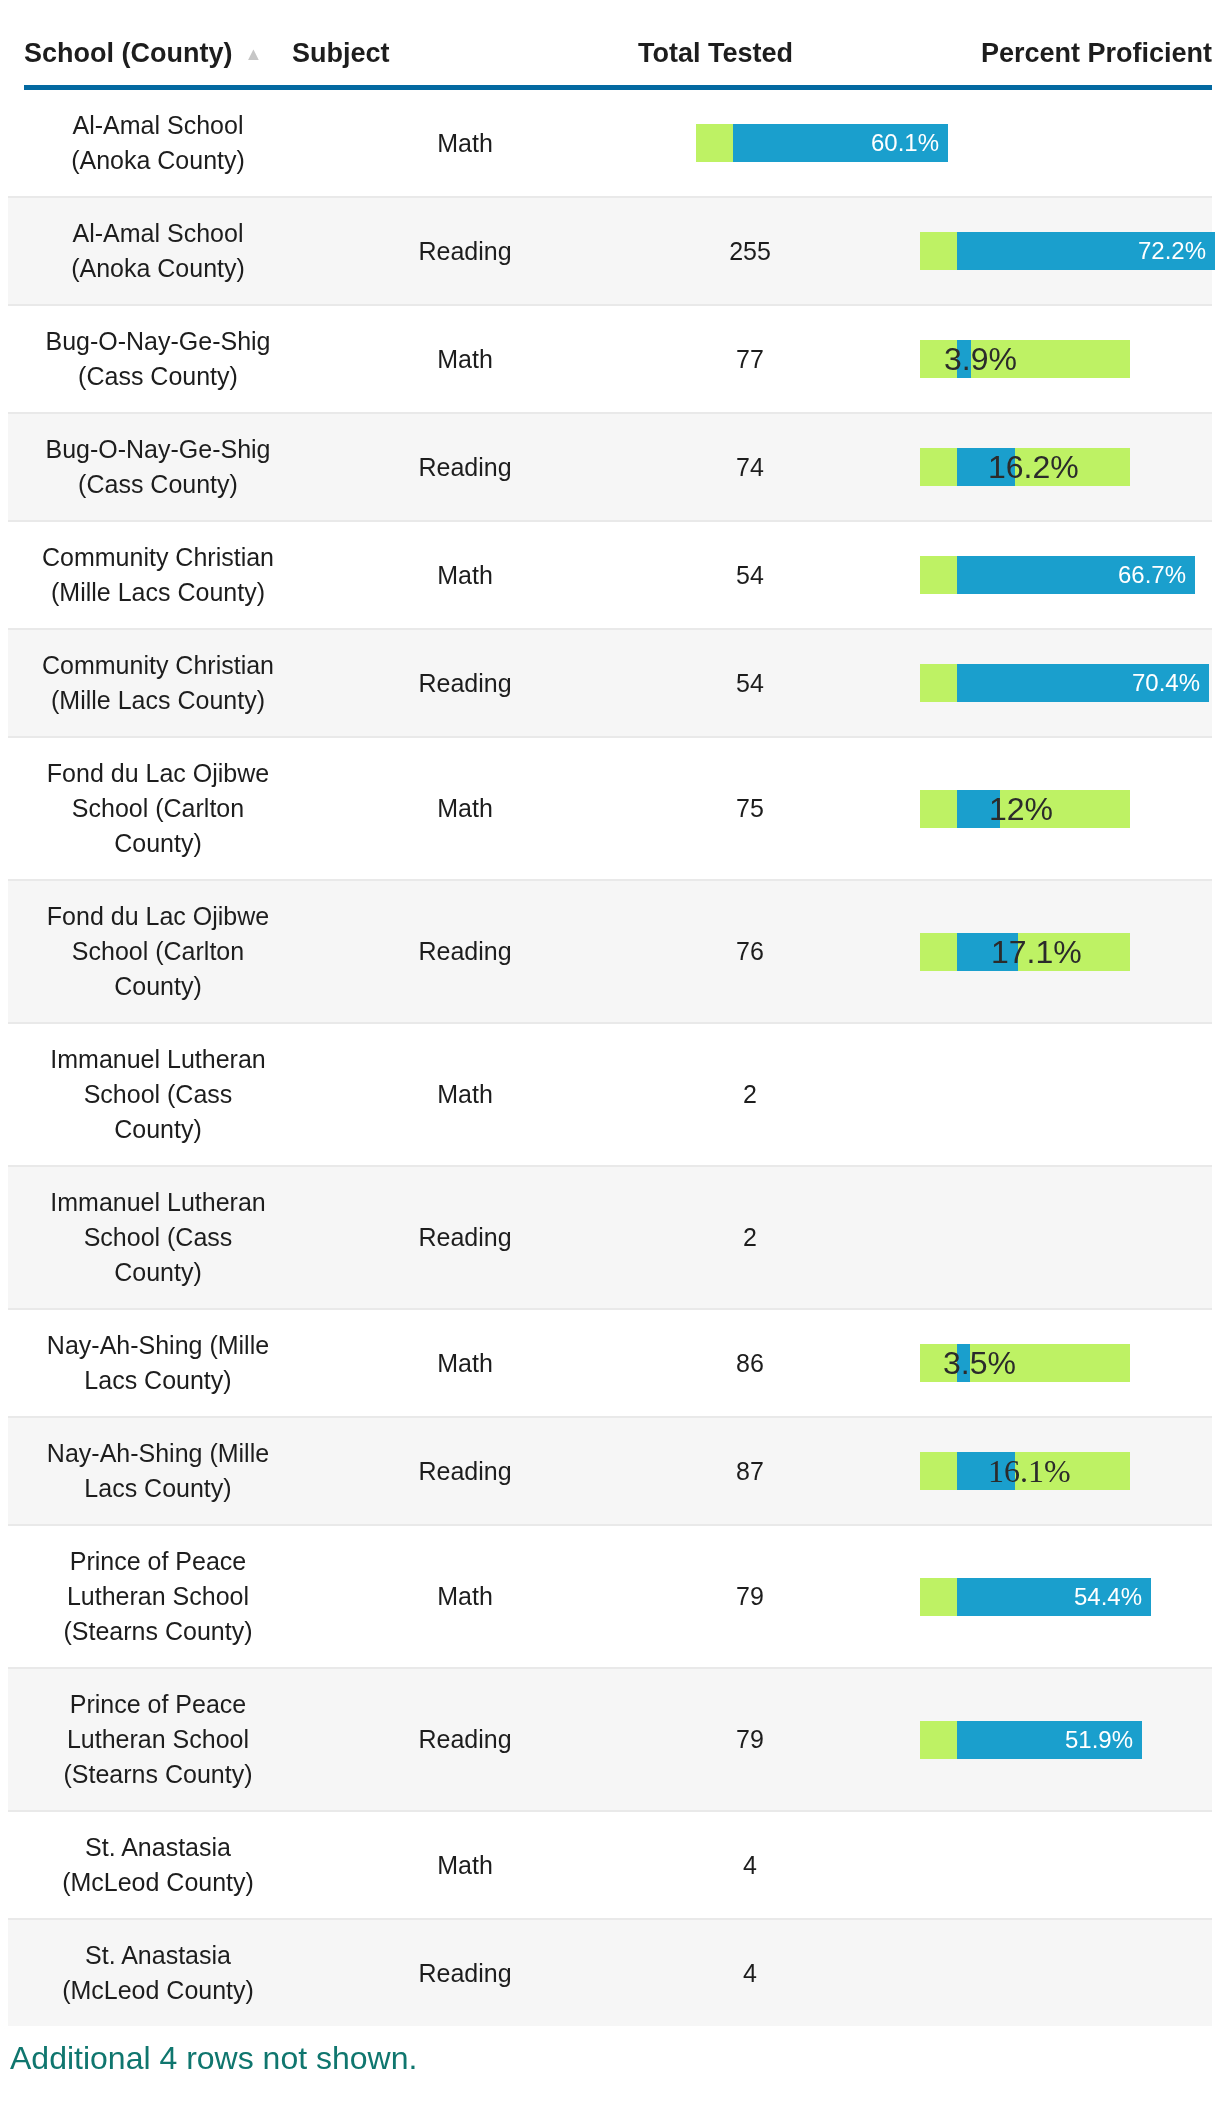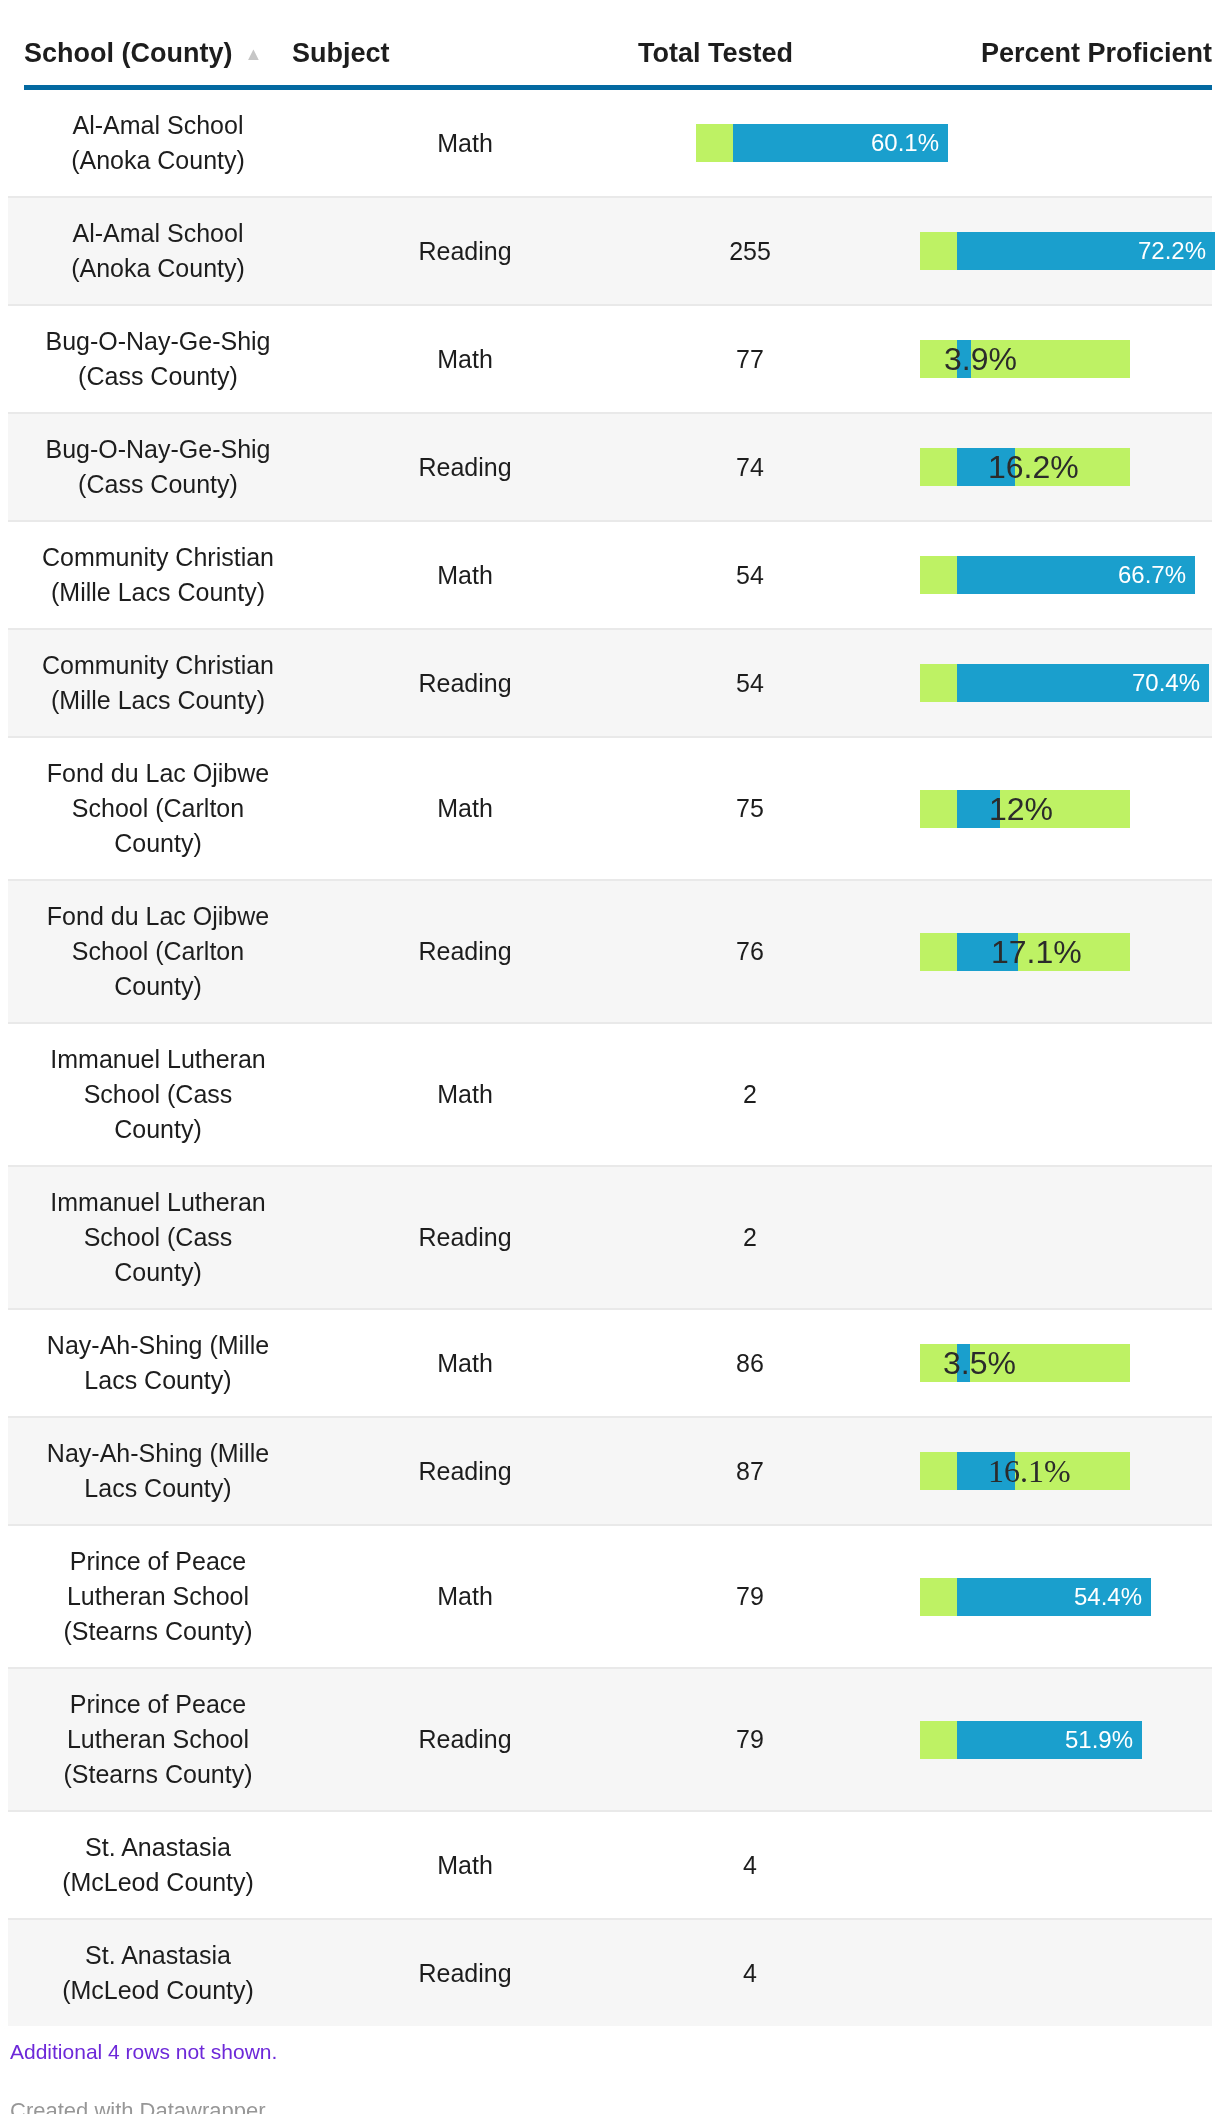--- a/index.html
+++ b/index.html
@@ -85,22 +85,22 @@
     top: 50%;
     transform: translateY(-50%);
     color: #2b2b2b;
     font-size: 32px;
     white-space: nowrap;
   }
 
   
   .note {
     margin: 14px 0 0 10px;
-    font-size: 21px;
-    color: #6d28d9;
+    font-size: 32px;
+    color: #0f766e;
   }
   .credit {
     margin: 34px 0 22px 10px;
     font-size: 22px;
     color: #979797;
   }
 </style>
 </head>
 <body>
 

